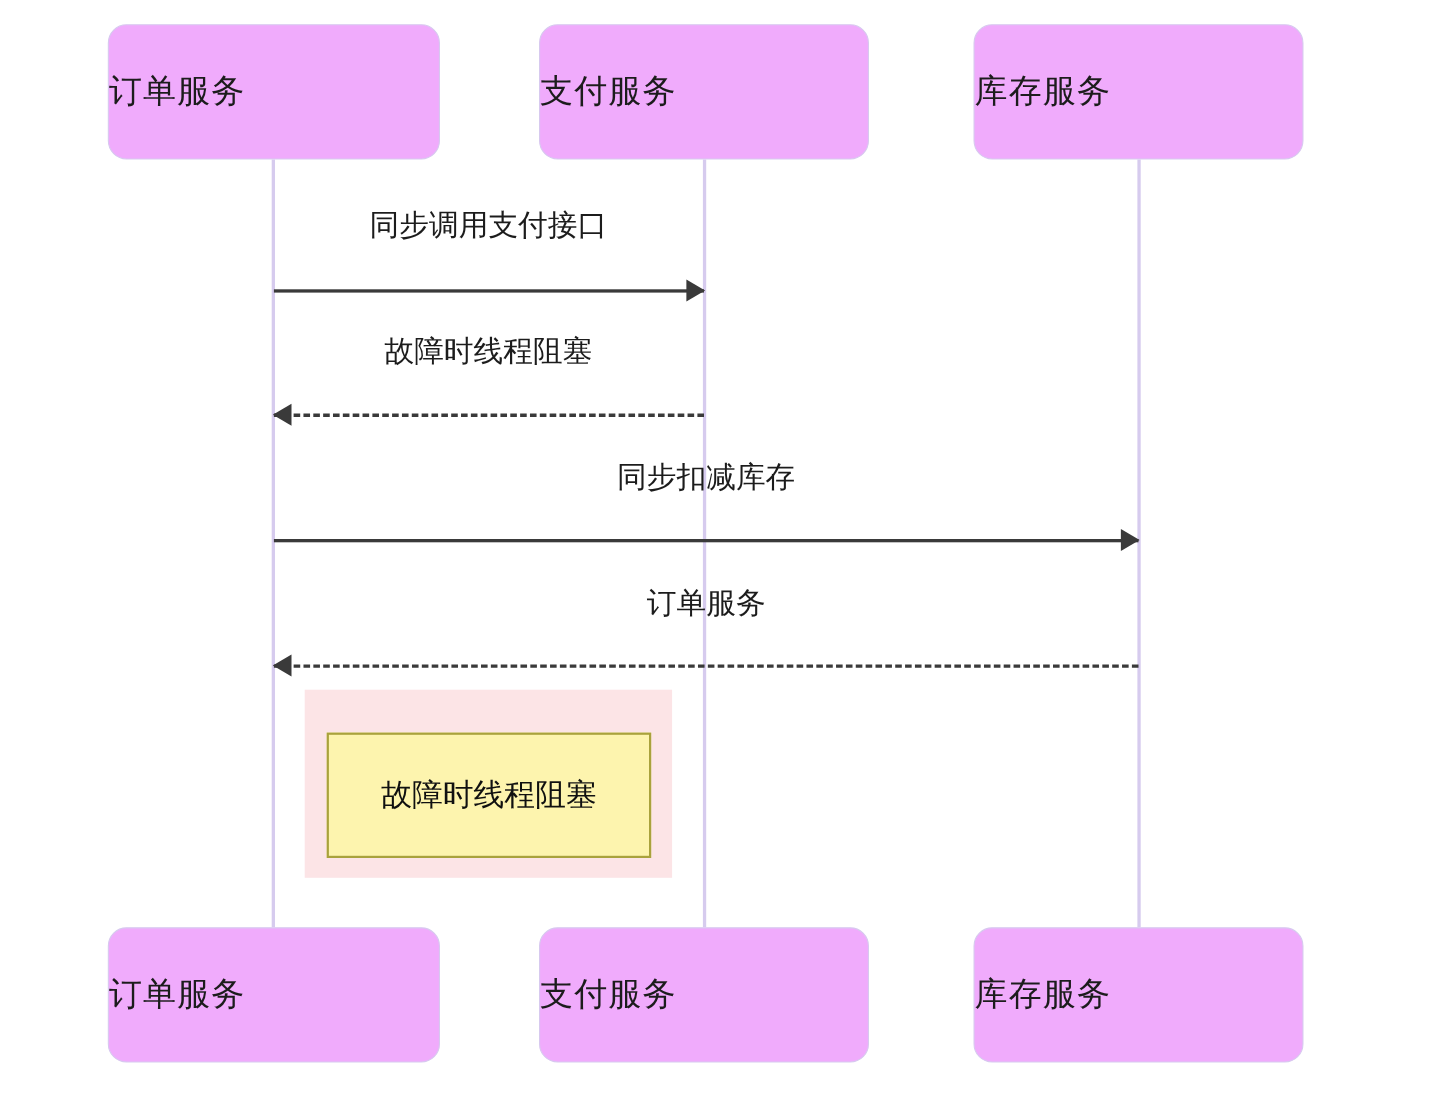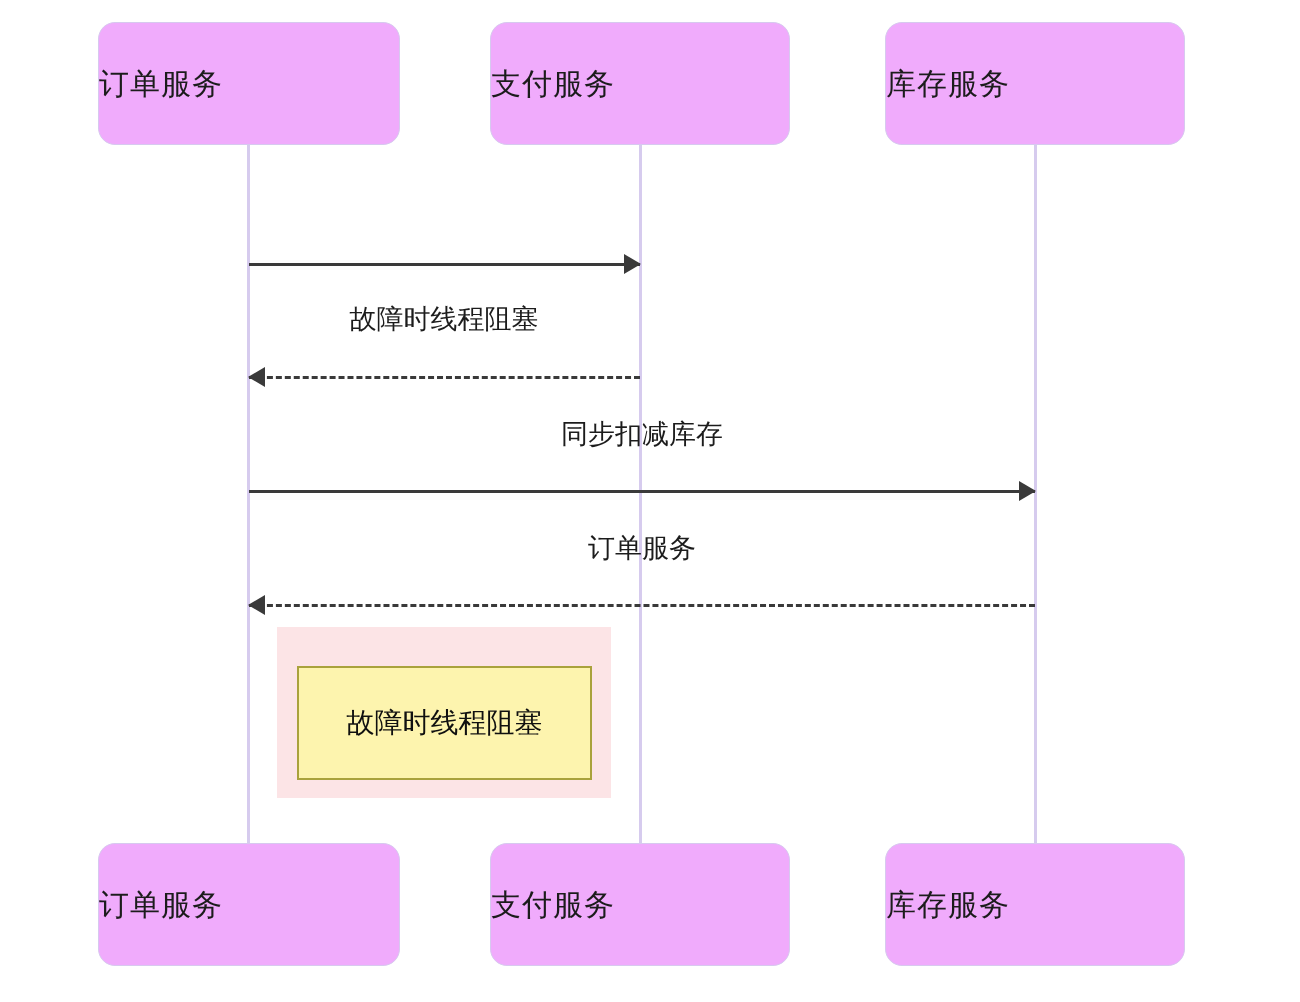--- a/index.html
+++ b/index.html
@@ -120,20 +120,21 @@
   <div class="actor-box" style="left:98px; top:22px; width:302px; height:123px;">
     <span>订单服务</span>
   </div>
   <div class="actor-box" style="left:490px; top:22px; width:300px; height:123px;">
     <span>支付服务</span>
   </div>
   <div class="actor-box" style="left:885px; top:22px; width:300px; height:123px;">
     <span>库存服务</span>
   </div>
 
+  <div class="msg-label" style="left:444px; top:192px;">同步调用支付接口</div>
   <div class="msg to-right" style="left:249px; width:391px; top:263px;">
     <div class="line"></div>
     <div class="head"></div>
   </div>
 
   <div class="msg-label" style="left:444px; top:306px;">故障时线程阻塞</div>
   <div class="msg to-left dashed" style="left:249px; width:391px; top:376px;">
     <div class="line"></div>
     <div class="head"></div>
   </div>

